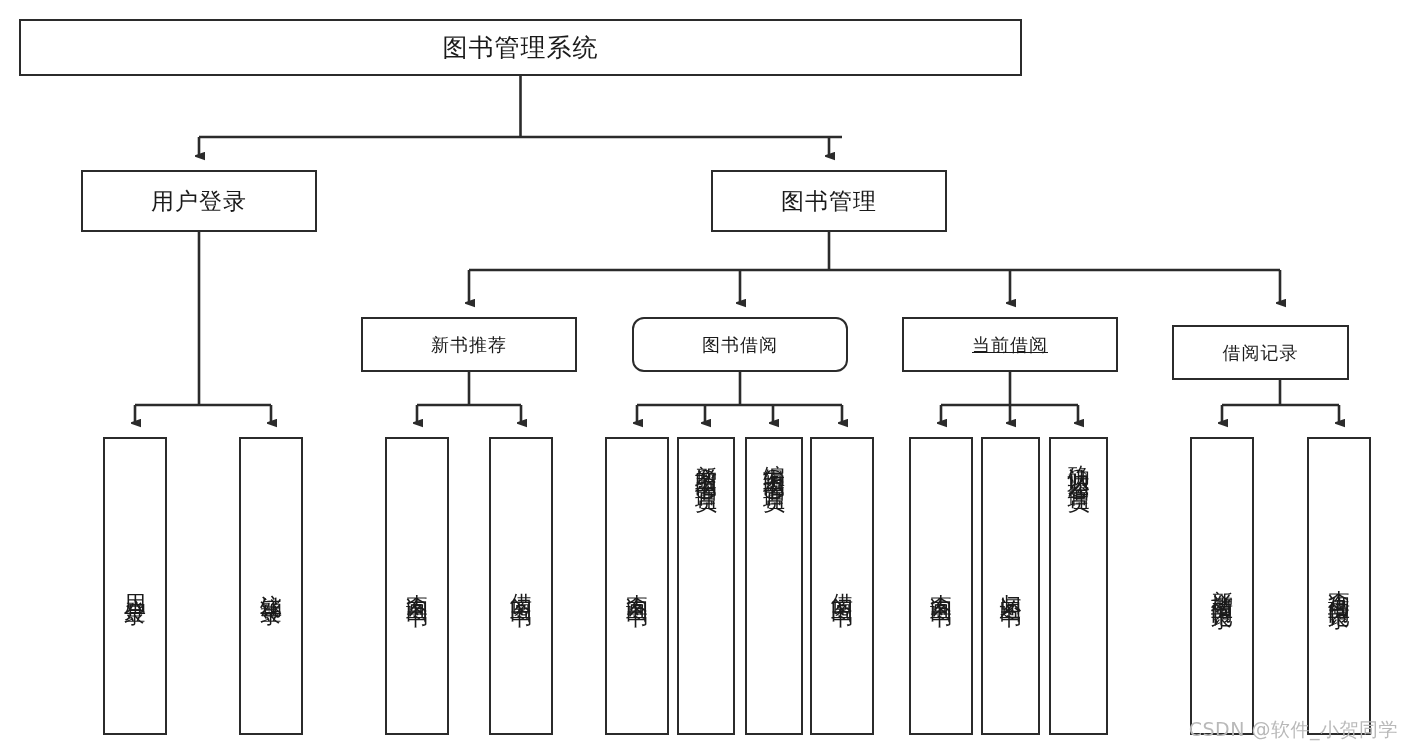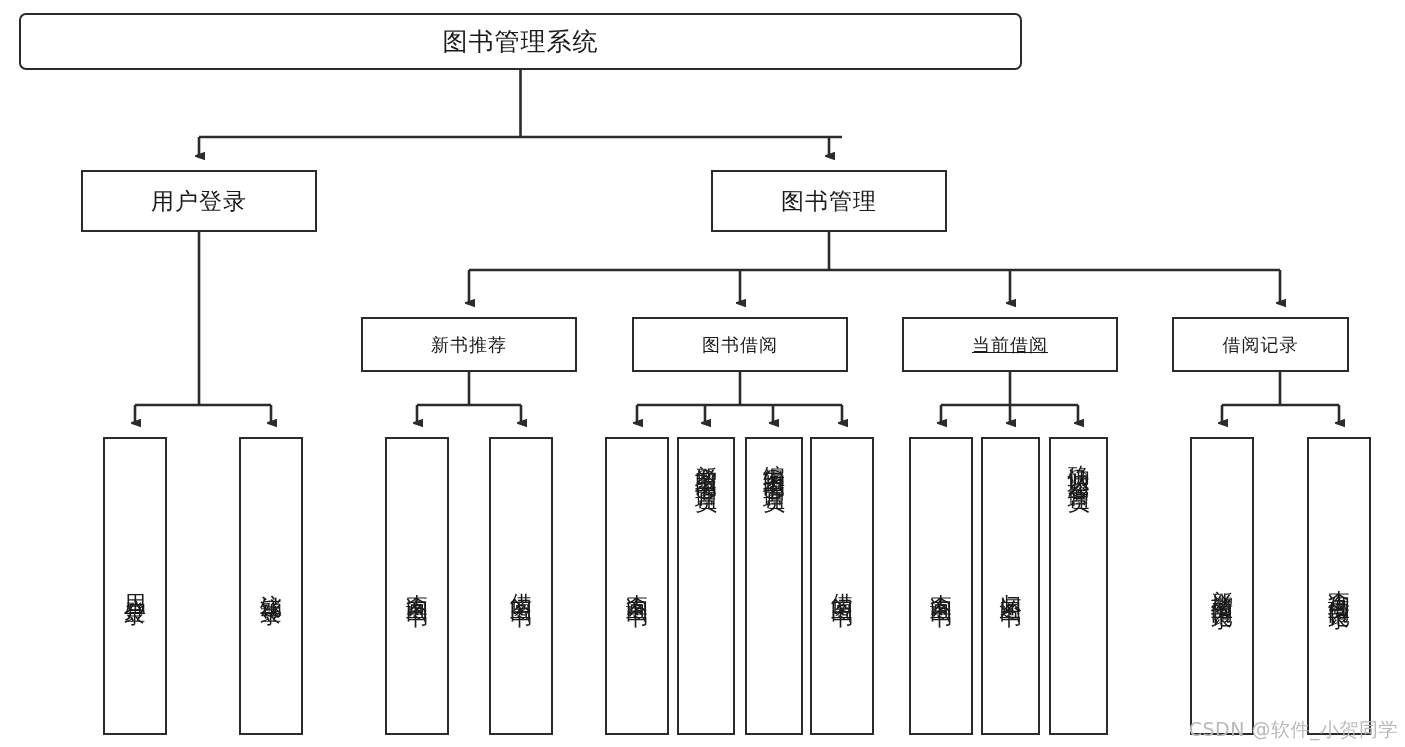--- a/index.html
+++ b/index.html
@@ -119,41 +119,41 @@
       <path d="M1010,405 L1010,423" marker-end="url(#arrow)"></path>
       <path d="M1078,405 L1078,423" marker-end="url(#arrow)"></path>
 
       <path d="M1280,372 L1280,405"></path>
       <path d="M1222,405 L1339,405"></path>
       <path d="M1222,405 L1222,423" marker-end="url(#arrow)"></path>
       <path d="M1339,405 L1339,423" marker-end="url(#arrow)"></path>
     </g>
   </svg>
 
-  <div class="node level0" style="left:19px; top:13px; width:1003px; height:57px;border-radius:7px;">
+  <div class="node level0" style="left:19px; top:19px; width:1003px; height:57px;">
     <span>图书管理系统</span>
   </div>
 
   <div class="node level1" style="left:81px; top:170px; width:236px; height:62px;">
     <span>用户登录</span>
   </div>
   <div class="node level1" style="left:711px; top:170px; width:236px; height:62px;">
     <span>图书管理</span>
   </div>
 
   <div class="node level2" style="left:361px; top:317px; width:216px; height:55px;">
     <span>新书推荐</span>
   </div>
-  <div class="node level2" style="left:632px; top:317px; width:216px; height:55px;">
+  <div class="node level2" style="left:632px; top:317px; width:216px; height:55px;border-radius:12px;">
     <span>图书借阅</span>
   </div>
   <div class="node level2" style="left:902px; top:317px; width:216px; height:55px;text-decoration:underline;">
     <span>当前借阅</span>
   </div>
-  <div class="node level2" style="left:1172px; top:317px; width:177px; height:55px;">
+  <div class="node level2" style="left:1172px; top:325px; width:177px; height:55px;">
     <span>借阅记录</span>
   </div>
 
   <div class="node leaf" style="left:103px; top:437px; width:64px; height:298px;">
     <span>用户登录</span>
   </div>
   <div class="node leaf" style="left:239px; top:437px; width:64px; height:298px;">
     <span>注销登录</span>
   </div>
 

